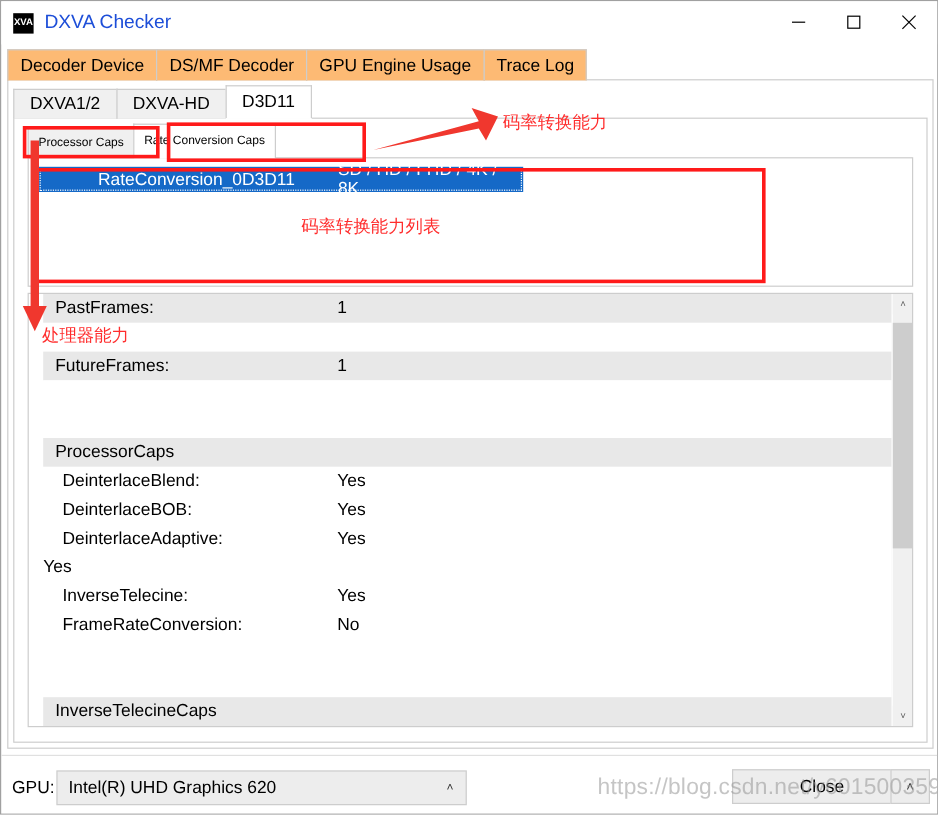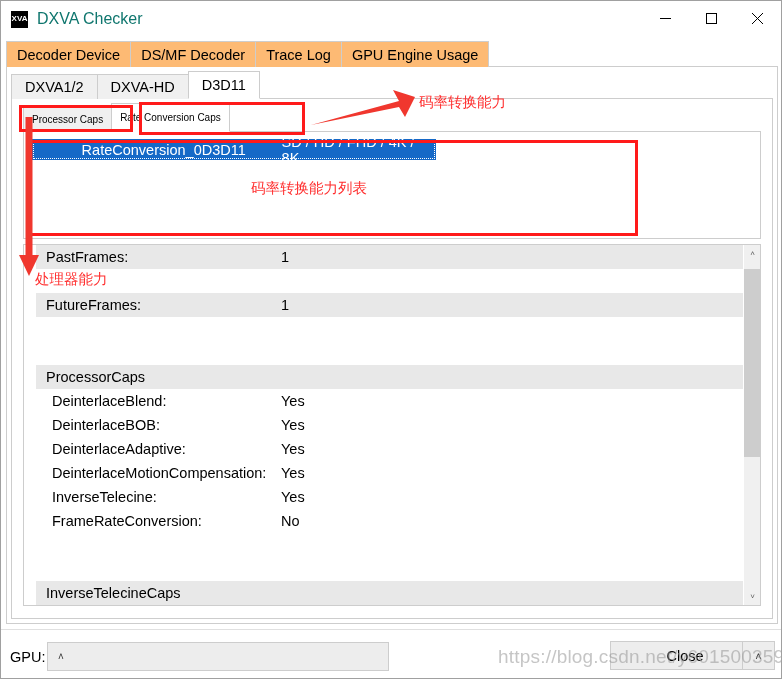--- a/index.html
+++ b/index.html
@@ -25,21 +25,21 @@
     display: flex; align-items: center;
   }
   #app-icon {
     width: 17px; height: 17px; margin-left: 10px;
     background: #000000; color: #ffffff;
     font-size: 8px; font-weight: bold;
     display: flex; align-items: center; justify-content: center;
     letter-spacing: 0px; line-height: 1;
   }
   #app-title {
-    margin-left: 9px; font-size: 16px; color: #0f766e;
+    margin-left: 9px; font-size: 16px; color: #1d4ed8;
     white-space: nowrap;
   }
   .win-btn {
     width: 46px; height: 35px;
     display: flex; align-items: center; justify-content: center;
     color: #000; font-size: 13px; user-select: none;
   }
   #win-buttons { position: absolute; right: 1px; top: 0; display: flex; }
   .glyph-min { display:block; width: 11px; height: 1px; background: #000; }
   .glyph-max { display:block; width: 11px; height: 11px; border: 1px solid #000; }
@@ -249,22 +249,22 @@
           <line x1="12" y1="1" x2="1" y2="12" stroke="#000" stroke-width="1"></line>
         </svg>
       </div>
     </div>
   </div>
 
   <div id="outer-panel"></div>
   <div id="tabs-outer">
     <div class="tab-o">Decoder Device</div>
     <div class="tab-o">DS/MF Decoder</div>
+    <div class="tab-o">GPU Engine Usage</div>
     <div class="tab-o">Trace Log</div>
-    <div class="tab-o">GPU Engine Usage</div>
   </div>
 
   <div id="inner-panel"></div>
   <div id="tabs-inner">
     <div class="tab-i">DXVA1/2</div>
     <div class="tab-i">DXVA-HD</div>
     <div class="tab-i active">D3D11</div>
   </div>
 
   <div id="tabs-sub">
@@ -312,21 +312,20 @@
         </div>
         <div class="prow item">
           <span class="pname indent">DeinterlaceBOB:</span>
           <span class="pval">Yes</span>
         </div>
         <div class="prow item">
           <span class="pname indent">DeinterlaceAdaptive:</span>
           <span class="pval">Yes</span>
         </div>
         <div class="prow item">
-          <span class="pname indent">DeinterlaceMotionCompensation:</span>
           <span class="pval">Yes</span>
         </div>
         <div class="prow item">
           <span class="pname indent">InverseTelecine:</span>
           <span class="pval">Yes</span>
         </div>
         <div class="prow item">
           <span class="pname indent">FrameRateConversion:</span>
           <span class="pval">No</span>
         </div>
@@ -347,20 +346,21 @@
     <div id="prop-scroll">
       <div class="sb-arrow" id="sb-up">˄</div>
       <div id="sb-thumb"></div>
       <div class="sb-arrow" id="sb-dn">˅</div>
     </div>
   </div>
 
   <div id="footer-sep"></div>
   <div id="gpu-label">GPU:</div>
   <div id="gpu-combo">
+    <span id="gpu-combo-text">Intel(R) UHD Graphics 620</span>
     <span id="gpu-combo-arrow">˄</span>
   </div>
   <div id="close-btn">Close</div>
   <div id="scroll-up-corner">˄</div>
 
   <div class="anno-box" id="anno-box-proc"></div>
   <div class="anno-box" id="anno-box-rate"></div>
   <div class="anno-box" id="anno-box-list"></div>
 
   <div class="anno-text" id="anno-text-rate">码率转换能力</div>

